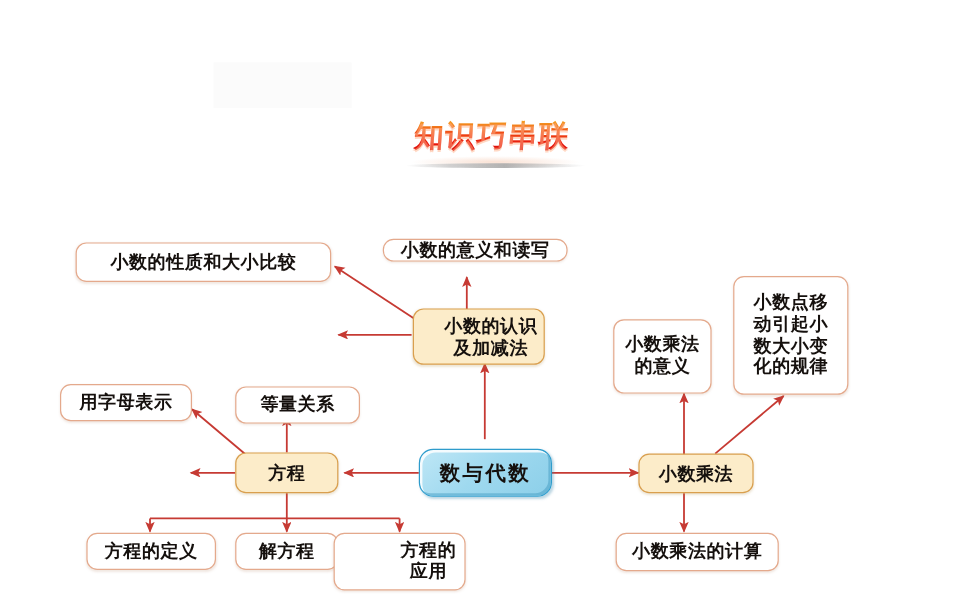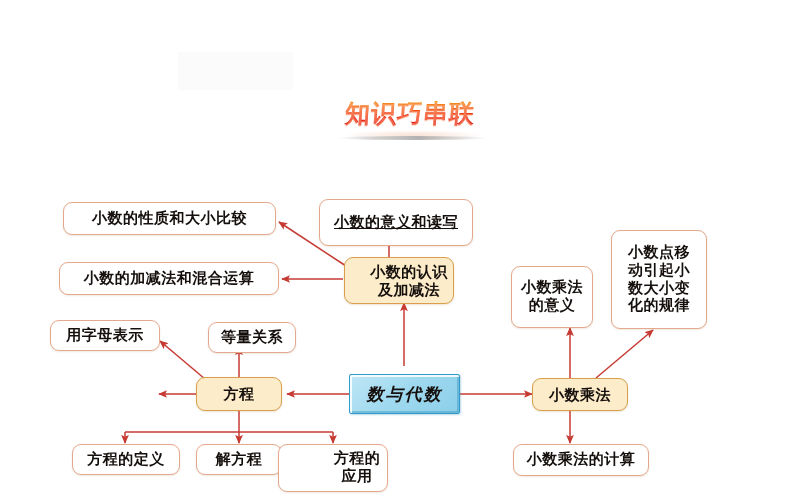--- a/index.html
+++ b/index.html
@@ -106,28 +106,27 @@
     border: 1.6px solid #d99f4e;
     border-radius: 9px;
     box-shadow: 0 1px 2px rgba(170,130,60,.22);
     font-size: 15px;
     line-height: 1.2;
     letter-spacing: .5px;
   }
   .node.root {
     background: linear-gradient(140deg,#bfe7f6 0%,#9fd9ef 48%,#8ccfe9 100%);
     border: 1.8px solid #2e9ccc;
-    border-radius: 2px;
+    border-radius: 12px;
     font-size: 17px;
     letter-spacing: 2px;
     box-shadow:
       inset 2px 2px 0 rgba(255,255,255,.85),
       inset -2px -2px 0 rgba(60,150,190,.45),
       1px 1px 2px rgba(70,140,175,.35);
-    font-style: italic;
   }
 </style>
 </head>
 <body>
 
 <div id="canvas">
 
   <div class="paper-blotch"></div>
 
   <div class="title-wrap">
@@ -171,30 +170,29 @@
       <path d="M570,379 L570,328"></path>
 
       <path d="M596,378 L653,330"></path>
 
       <path d="M570,411 L570,443"></path>
     </g>
   </svg>
 
   <div class="node leaf" style="left:63px; top:202px; width:213px; height:33px;">小数的性质和大小比较</div>
 
-  <div class="node leaf" style="left:59px; top:262px; width:220px; height:33px;">小数的加减法和混合运算</div>
-
-  <div class="node leaf" style="left:319px; top:199px; width:154px; height:47px;text-decoration:underline;">小数的意义和读写</div>
+
+  <div class="node leaf" style="left:319px; top:199px; width:154px; height:19px;">小数的意义和读写</div>
 
   <div class="node branch" style="left:344px; top:257px; width:110px; height:47px;padding-left:20px;">小数的认识
 及加减法</div>
 
   <div class="node leaf" style="left:50px; top:320px; width:110px; height:31px;">用字母表示</div>
 
-  <div class="node leaf" style="left:196px; top:322px; width:88px; height:31px;margin-left:12px;">等量关系</div>
+  <div class="node leaf" style="left:196px; top:322px; width:104px; height:31px;">等量关系</div>
 
 
   <div class="node branch" style="left:196px; top:377px; width:86px; height:34px;">方程</div>
 
   <div class="node root" style="left:349px; top:374px; width:111px; height:40px;">数与代数</div>
 
   <div class="node leaf" style="left:196px; top:444px; width:86px; height:31px;">解方程</div>
 
   <div class="node leaf" style="left:72px; top:444px; width:108px; height:31px;">方程的定义</div>
 

